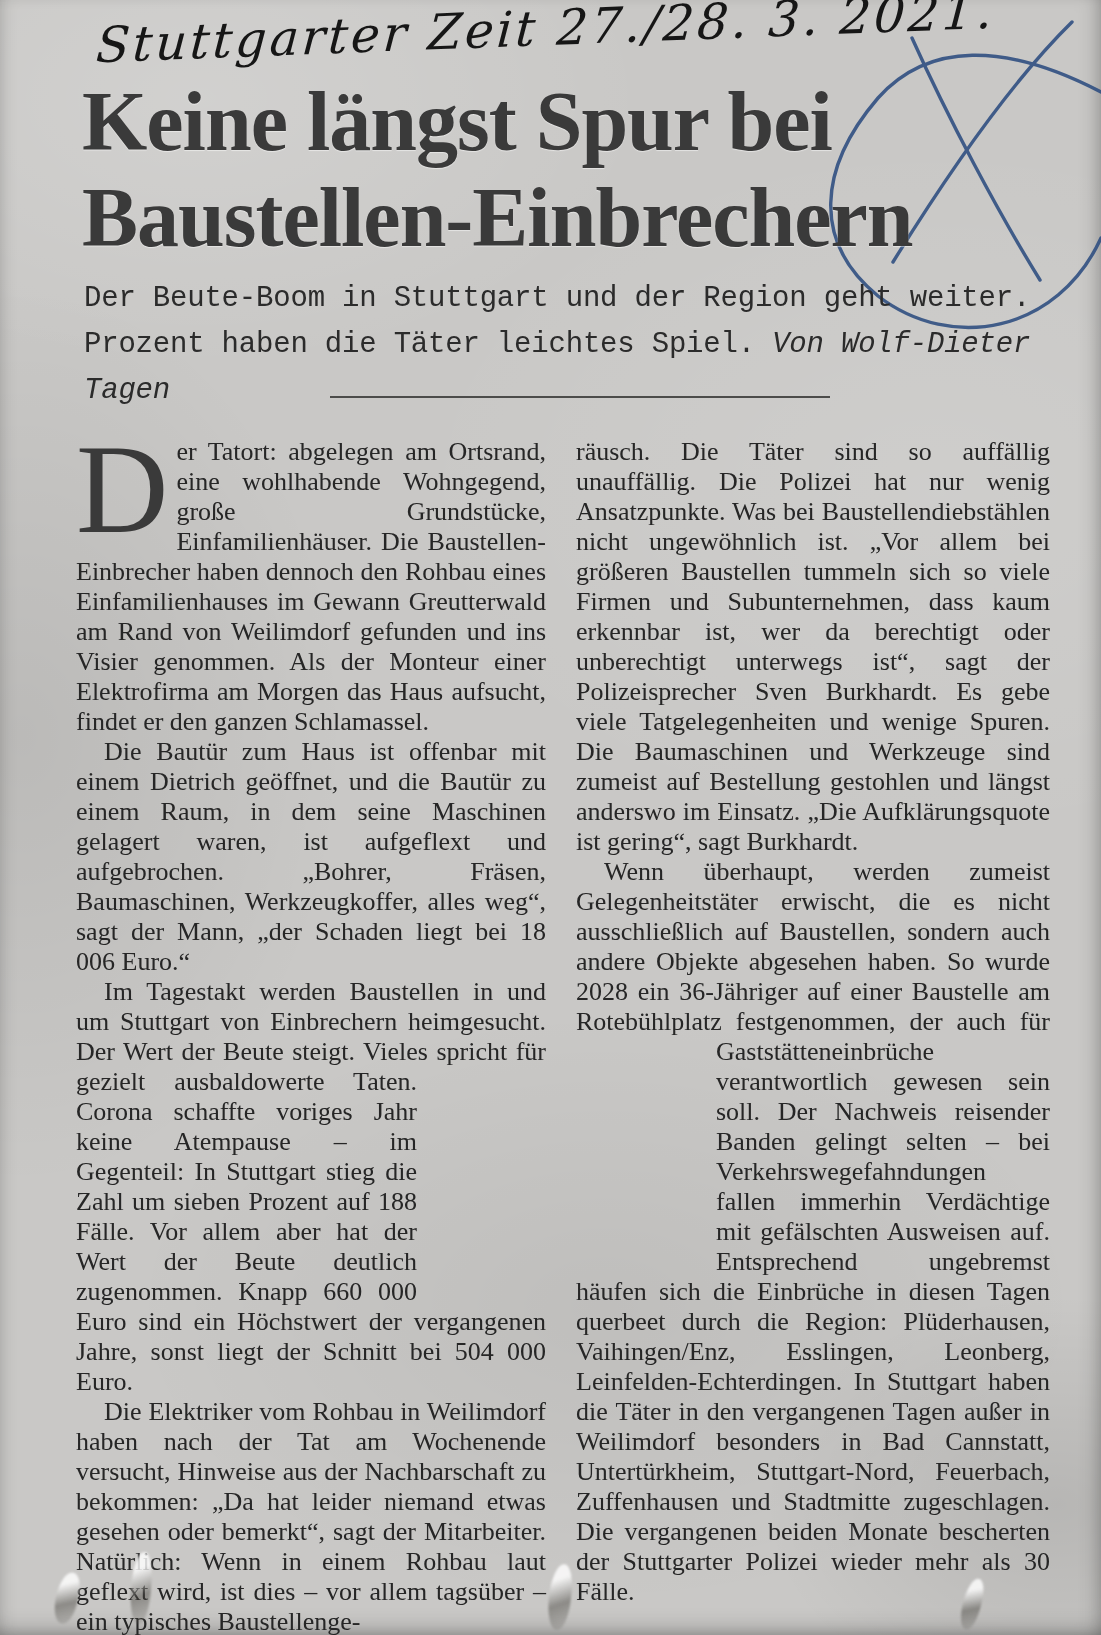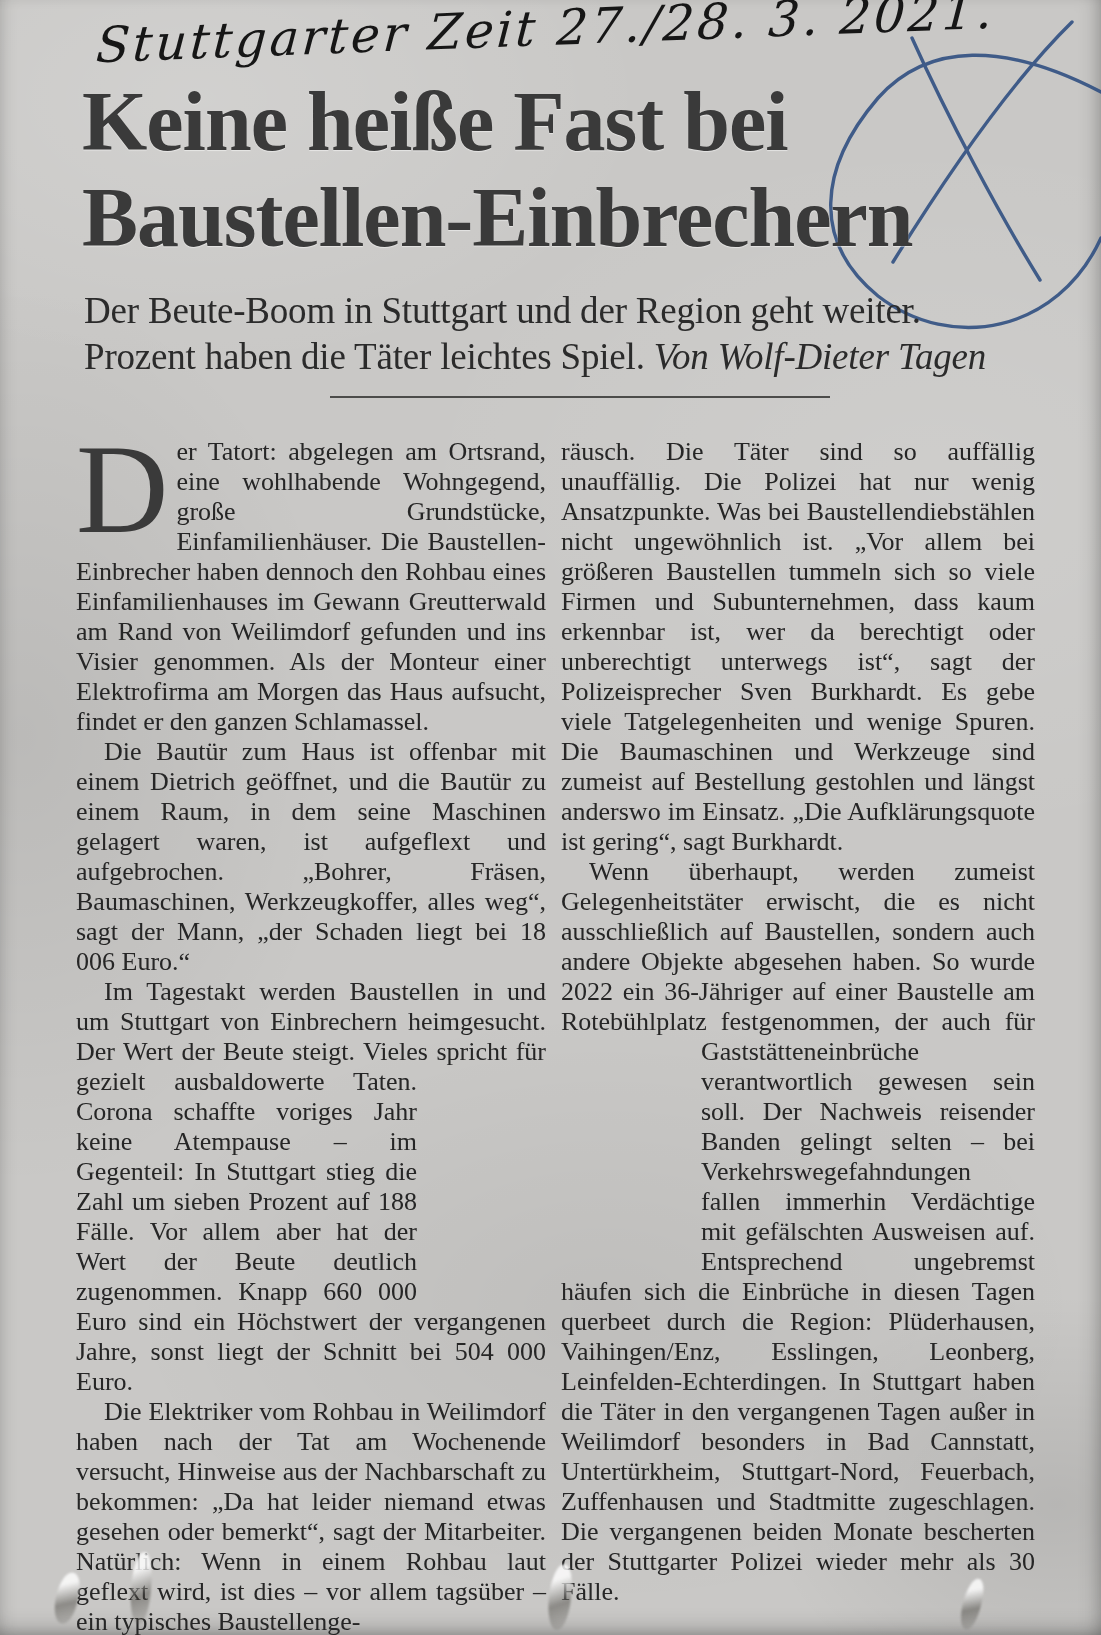--- a/index.html
+++ b/index.html
@@ -22,37 +22,37 @@
     font-family:"DejaVu Serif", serif; font-style:italic;
     font-size:49px; color:#161616; letter-spacing:3px;
     transform:rotate(-2.2deg) skewX(-6deg); white-space:nowrap;
   }
   .headline{
     position:absolute; left:82px; top:74px; width:945px; margin:0;
     font-size:84px; line-height:96px; font-weight:bold; color:#3a3a3a;
     letter-spacing:-1px; text-shadow:0 1px 1px rgba(255,255,255,0.5);
   }
   .standfirst{
-    position:absolute; left:84px; top:288px; width:950px;
-    font-family:Liberation Serif, serif; font-size:37px; line-height:46px;
+    position:absolute; left:84px; top:276px; width:950px;
+    font-family:Liberation Mono, monospace; font-size:29px; line-height:46px;
     color:#2b2b2b; letter-spacing:-0.2px;
   }
   .standfirst em{font-style:italic;}
   .rule{
     position:absolute; left:330px; top:396px; width:500px; height:2px;
     background:#4c4c4a;
   }
   .col{
     position:absolute; top:437px; text-align:justify;
     font-size:26px; line-height:30px; color:#262626;
   }
   .col p{margin:0; padding:0;}
   .col p.indent{text-indent:28px;}
   .col-left{left:76px; width:470px;}
-  .col-right{left:561px; width:474px;}
+  .col-right{left:576px; width:474px;}
   .dropcap{
     float:left; font-size:128px; line-height:100px; padding:2px 8px 0 0;
     color:#3a3a3a; font-weight:normal;
   }
   .spacer-right{float:right; width:121px; height:212px; margin-left:8px;}
   .spacer-left{float:left; width:131px; height:212px; margin-right:9px;}
   .pullquote{
     position:absolute; left:433px; top:1050px; width:262px;
     font-size:33px; line-height:44px; color:#1c1c1c; text-align:left;
     font-family:"Liberation Serif", serif; font-weight:bold; letter-spacing:-0.3px;
@@ -76,40 +76,40 @@
   <div class="handwriting">Stuttgarter Zeit 27./28. 3. 2021.</div>
 
   <svg class="pen-mark" width="1101" height="1635" viewBox="0 0 1101 1635">
     <g fill="none" stroke="#2d4d80" stroke-width="3.4" stroke-linecap="round" opacity="0.88">
       <path d="M 893 262 C 950 170, 1015 78, 1072 22"></path>
       <path d="M 912 38 C 948 118, 998 212, 1040 280"></path>
       <path d="M 1101 92 C 1005 42, 928 42, 878 98 C 818 168, 812 242, 878 296 C 952 353, 1058 332, 1101 238"></path>
     </g>
   </svg>
 
-  <h1 class="headline">Keine heiße Fast bei Baustellen-Einbrechern</h1>
+  <h1 class="headline">Keine längst Spur bei Baustellen-Einbrechern</h1>
 
   <div class="standfirst">
     <div>Der Beute-Boom in Stuttgart und der Region geht weiter.</div>
     <div><span>Prozent haben die Täter leichtes Spiel. </span><em>Von Wolf-Dieter Tagen</em></div>
   </div>
 
   <div class="rule"></div>
 
   <div class="col col-left">
     <p><span class="dropcap">D</span><span>er Tatort: abgelegen am Ortsrand, eine wohlhabende Wohngegend, große Grundstücke, Einfamilienhäuser. Die Baustellen-Einbrecher haben dennoch den Rohbau eines Einfamilienhauses im Gewann Greutterwald am Rand von Weilimdorf gefunden und ins Visier genommen. Als der Monteur einer Elektrofirma am Morgen das Haus aufsucht, findet er den ganzen Schlamassel.</span></p>
     <p class="indent">Die Bautür zum Haus ist offenbar mit einem Dietrich geöffnet, und die Bautür zu einem Raum, in dem seine Maschinen gelagert waren, ist aufgeflext und aufgebrochen. „Bohrer, Fräsen, Baumaschinen, Werkzeugkoffer, alles weg“, sagt der Mann, „der Schaden liegt bei 18 006 Euro.“</p>
     <p class="indent"><span>Im Tagestakt werden Baustellen in und um Stuttgart von Einbrechern heimgesucht. Der Wert der Beute steigt. Vieles spricht für gezielt ausbaldowerte Taten.</span>
       <span class="spacer-right"></span><span>Corona schaffte voriges Jahr keine Atempause – im Gegenteil: In Stuttgart stieg die Zahl um sieben Prozent auf 188 Fälle. Vor allem aber hat der Wert der Beute deutlich zugenommen. Knapp 660 000 Euro sind ein Höchstwert der vergangenen Jahre, sonst liegt der Schnitt bei 504 000 Euro.</span></p>
     <p class="indent">Die Elektriker vom Rohbau in Weilimdorf haben nach der Tat am Wochenende versucht, Hinweise aus der Nachbarschaft zu bekommen: „Da hat leider niemand etwas gesehen oder bemerkt“, sagt der Mitarbeiter. Natürlich: Wenn in einem Rohbau laut geflext wird, ist dies – vor allem tagsüber – ein typisches Baustellenge-</p>
   </div>
 
   <div class="col col-right">
     <p>räusch. Die Täter sind so auffällig unauffällig. Die Polizei hat nur wenig Ansatzpunkte. Was bei Baustellendiebstählen nicht ungewöhnlich ist. „Vor allem bei größeren Baustellen tummeln sich so viele Firmen und Subunternehmen, dass kaum erkennbar ist, wer da berechtigt oder unberechtigt unterwegs ist“, sagt der Polizeisprecher Sven Burkhardt. Es gebe viele Tatgelegenheiten und wenige Spuren. Die Baumaschinen und Werkzeuge sind zumeist auf Bestellung gestohlen und längst anderswo im Einsatz. „Die Aufklärungsquote ist gering“, sagt Burkhardt.</p>
-    <p class="indent"><span>Wenn überhaupt, werden zumeist Gelegenheitstäter erwischt, die es nicht ausschließlich auf Baustellen, sondern auch andere Objekte abgesehen haben. So wurde 2022 ein 36-Jähriger auf einer Baustelle am Rotebühlplatz festgenommen, der auch für Gaststätteneinbrüche</span>
+    <p class="indent"><span>Wenn überhaupt, werden zumeist Gelegenheitstäter erwischt, die es nicht ausschließlich auf Baustellen, sondern auch andere Objekte abgesehen haben. So wurde 2028 ein 36-Jähriger auf einer Baustelle am Rotebühlplatz festgenommen, der auch für Gaststätteneinbrüche</span>
       <span class="spacer-left"></span><span>verantwortlich gewesen sein soll. Der Nachweis reisender Banden gelingt selten – bei Verkehrswegefahndungen fallen immerhin Verdächtige mit gefälschten Ausweisen auf. Entsprechend ungebremst häufen sich die Einbrüche in diesen Tagen querbeet durch die Region: Plüderhausen, Vaihingen/Enz, Esslingen, Leonberg, Leinfelden-Echterdingen. In Stuttgart haben die Täter in den vergangenen Tagen außer in Weilimdorf besonders in Bad Cannstatt, Untertürkheim, Stuttgart-Nord, Feuerbach, Zuffenhausen und Stadtmitte zugeschlagen. Die vergangenen beiden Monate bescherten der Stuttgarter Polizei wieder mehr als 30 Fälle.</span></p>
   </div>
 
 
   <div class="crease c1"></div>
   <div class="crease c2"></div>
   <div class="crease c3"></div>
   <div class="crease c4"></div>
 
 </div>

